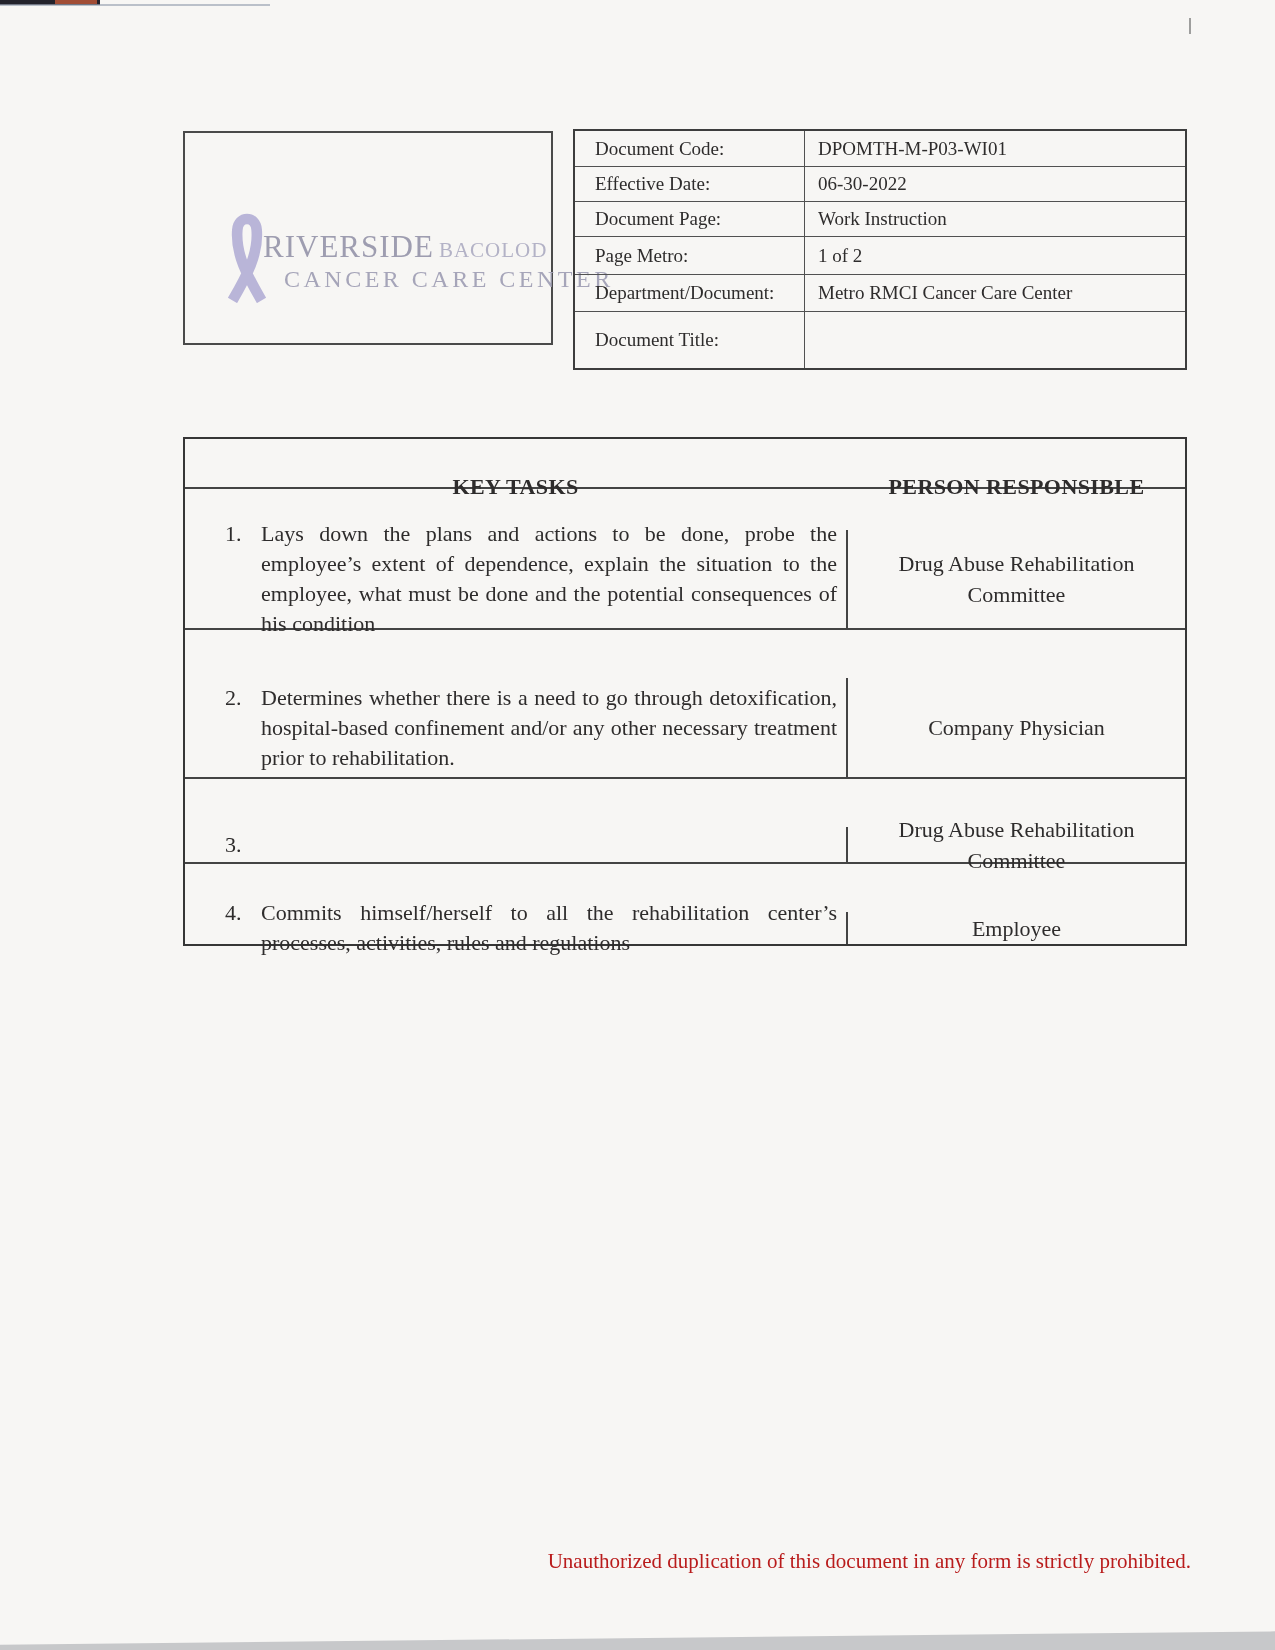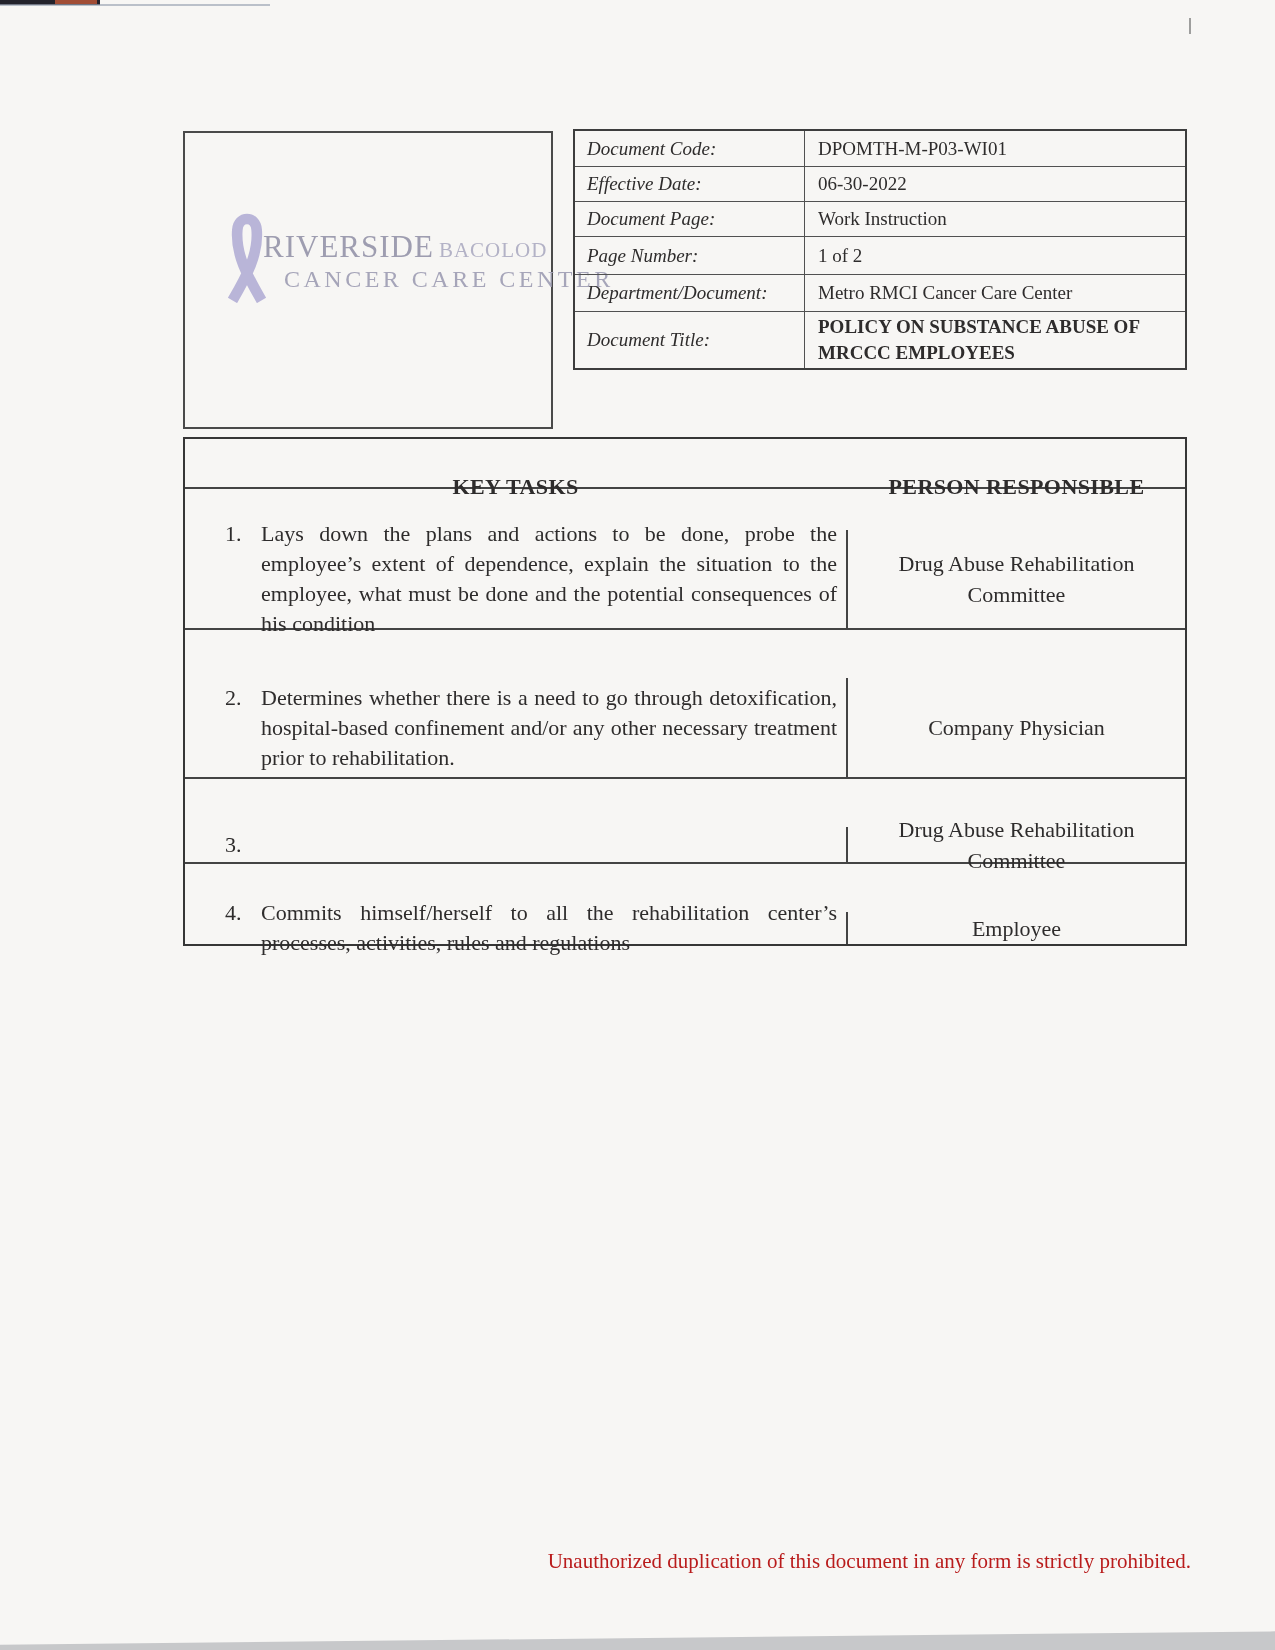--- a/index.html
+++ b/index.html
@@ -12,41 +12,41 @@
     overflow:hidden;
   }
   
   .scan-top-a{position:absolute;left:0;top:0;width:100px;height:5px;background:#23222b;}
   .scan-top-b{position:absolute;left:55px;top:0;width:42px;height:4px;background:#a14d35;}
   .scan-top-c{position:absolute;left:0;top:4px;width:270px;height:2px;background:#9aa3b2;opacity:.65;}
   .scan-tick{position:absolute;left:1189px;top:18px;width:2px;height:16px;background:#555;opacity:.55;}
   .scan-bottom{position:absolute;left:-12px;top:1638px;width:1305px;height:30px;background:#c7c8ca;transform:rotate(-0.6deg);}
   
   .logo-box{
-    position:absolute;left:183px;top:131px;width:370px;height:298px;
+    position:absolute;left:183px;top:131px;width:370px;height:214px;
     border:2px solid #4a4a4a;box-sizing:border-box;
   }
   .ribbon{position:absolute;left:33px;top:76px;}
   .logo-text{position:absolute;left:78px;top:96px;width:280px;}
   .logo-line1{white-space:nowrap;}
   .logo-name{font-size:31px;letter-spacing:1px;color:#9e9db0;}
   .logo-name-suffix{font-size:21px;letter-spacing:1px;color:#b3b2c6;margin-left:5px;}
   .logo-line2{font-size:24px;letter-spacing:3.5px;color:#a6a5b9;margin-top:1px;margin-left:21px;white-space:nowrap;}
   
   .info-table{
     position:absolute;left:573px;top:129px;width:614px;
     border:2px solid #3d3d3d;box-sizing:border-box;
     display:grid;
     grid-template-columns:230px 1fr;
     grid-template-rows:36px 35px 35px 38px 37px 56px;
     font-size:19px;
   }
   .info-label{
     border-right:1.5px solid #515151;border-bottom:1.5px solid #515151;
-    display:flex;align-items:center;padding-left:12px;box-sizing:border-box;font-style:italic;
+    display:flex;align-items:center;padding-left:20px;box-sizing:border-box;
   }
   .info-value{
     border-bottom:1.5px solid #515151;
     display:flex;align-items:center;padding-left:13px;box-sizing:border-box;
   }
   .info-label.last,.info-value.last{border-bottom:none;}
   .info-value.title-value{font-weight:bold;white-space:pre-line;line-height:26px;}
   
   .main-table{
     position:absolute;left:183px;top:437px;width:1004px;
@@ -102,29 +102,27 @@
   <div class="info-table">
     <div class="info-label">Document Code:</div>
     <div class="info-value">DPOMTH-M-P03-WI01</div>
 
     <div class="info-label">Effective Date:</div>
     <div class="info-value">06-30-2022</div>
 
     <div class="info-label">Document Page:</div>
     <div class="info-value">Work Instruction</div>
 
-    <div class="info-label">Page Number:</div>
+    <div class="info-label">Page Metro:</div>
     <div class="info-value">1 of 2</div>
 
     <div class="info-label">Department/Document:</div>
     <div class="info-value">Metro RMCI Cancer Care Center</div>
 
     <div class="info-label last">Document Title:</div>
-    <div class="info-value last title-value">POLICY ON SUBSTANCE ABUSE OF
-MRCCC EMPLOYEES</div>
   </div>
 
   <div class="main-table">
 
     <div class="mt-cell mt-col1 mt-header">KEY TASKS</div>
     <div class="mt-cell mt-header">PERSON RESPONSIBLE</div>
 
     <div class="mt-cell mt-col1 task-cell">
       <div class="task">
         <span class="num">1.</span>

